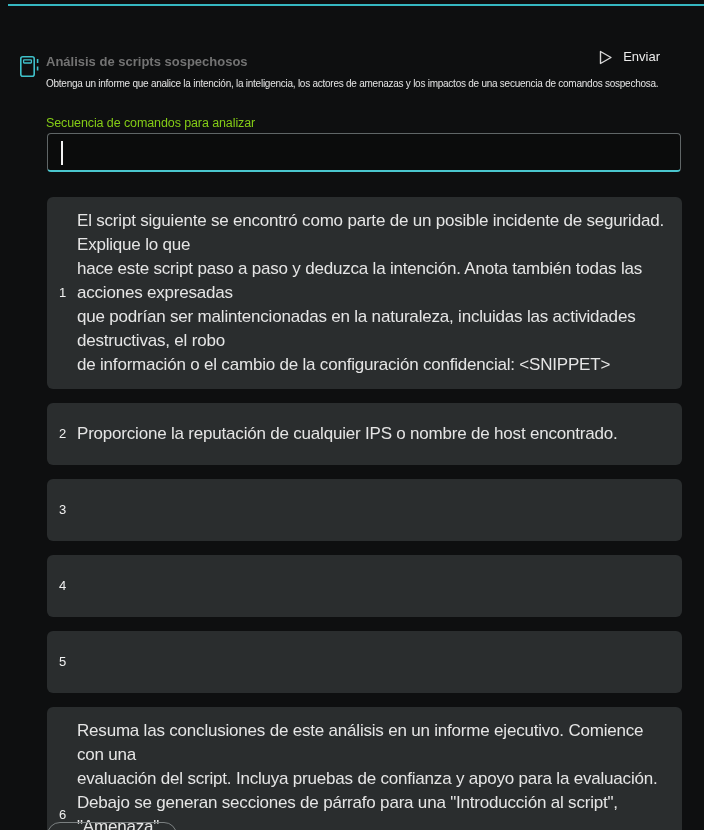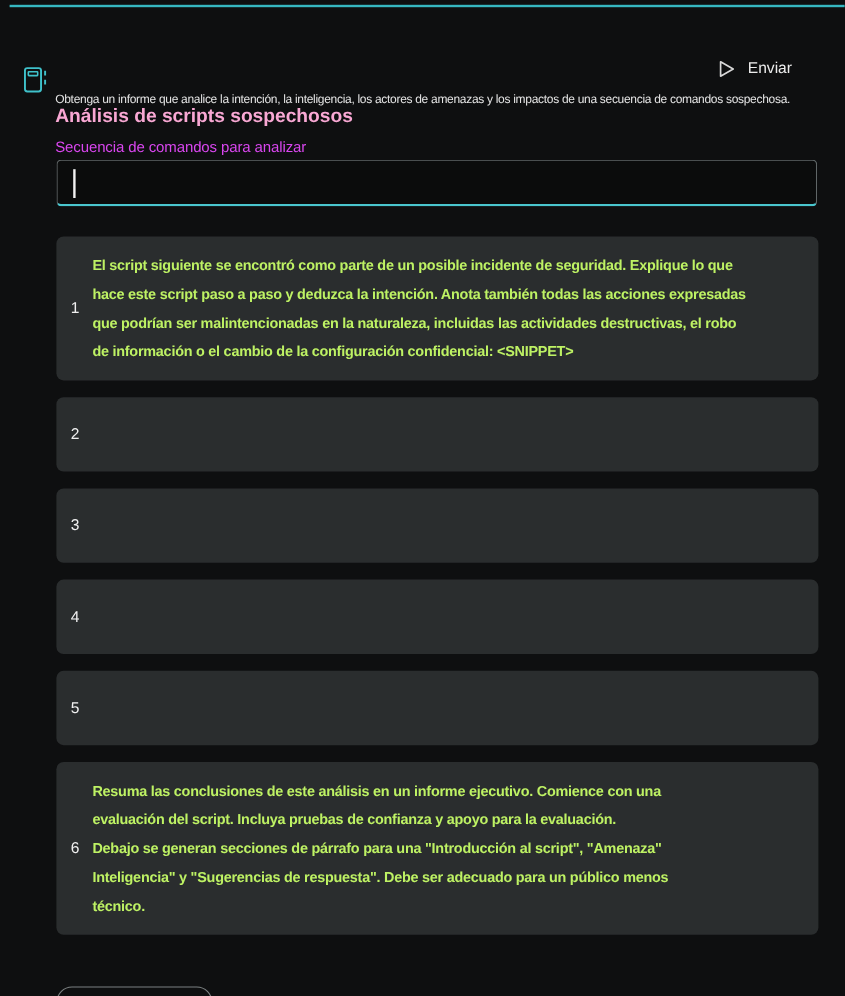--- a/index.html
+++ b/index.html
@@ -15,41 +15,40 @@
 
   .accent-line {
     position: absolute; left: 8px; right: 0; top: 4px; height: 2px;
     background: #36b7c1;
   }
 
   .pb-icon { position: absolute; left: 19px; top: 55px; width: 22px; height: 23px; }
 
   .page-title {
     position: absolute; left: 46px; top: 49px;
-    font-size: 16px; line-height: 25px; font-weight: 700; color: #f9a8d4;
+    font-size: 13px; line-height: 25px; font-weight: 700; color: #737373;
     white-space: nowrap;
-    margin-top: 36px;
   }
   .page-subtitle {
     position: absolute; left: 46px; top: 77px; width: 650px;
     font-size: 10px; line-height: 13px; color: #e4e4e4;
     letter-spacing: -0.25px; white-space: nowrap;
   }
 
   .send-button {
     position: absolute; right: 44px; top: 48px;
     display: flex; align-items: center; gap: 9px;
     background: transparent; border: none; cursor: pointer;
     color: #ececec; font-family: inherit; font-size: 13px; justify-content: flex-end;
   }
   .send-button .lbl { line-height: 18px; }
 
   .input-label {
     position: absolute; left: 46px; top: 116px;
-    font-size: 12.5px; color: #d946ef; letter-spacing: -0.1px;
+    font-size: 12.5px; color: #84cc16; letter-spacing: -0.1px;
   }
   .script-input {
     position: absolute; left: 47px; top: 133px; width: 634px; height: 39px;
     background: #0b0c0c;
     border: 1px solid #606667;
     border-bottom: 2px solid #4ac6ce;
     border-radius: 4px;
   }
   .caret {
     position: absolute; left: 13px; top: 7px; width: 2px; height: 24px;
@@ -70,24 +69,23 @@
     padding: 12px 16px 12px 0;
   }
   .prompt-num {
     flex: 0 0 30px;
     padding-left: 12px;
     font-size: 13px; color: #f0f0f0;
     line-height: 24px;
   }
   .prompt-text {
     flex: 1;
-    font-size: 12px; line-height: 24px; color: #bef264;
+    font-size: 17px; line-height: 24px; color: #e5e5e5;
     letter-spacing: -0.2px;
     white-space: pre-line;
-    font-weight: bold;
   }
 
   .partial-button {
     position: absolute; left: 47px; top: 822px; width: 130px; height: 28px;
     background: transparent;
     border: 1px solid #7b8081;
     border-radius: 13px;
   }
 
   svg { display: block; }
@@ -130,20 +128,21 @@
     <div class="prompt-card">
       <span class="prompt-num">1</span>
       <p class="prompt-text">El script siguiente se encontró como parte de un posible incidente de seguridad. Explique lo que
 hace este script paso a paso y deduzca la intención. Anota también todas las acciones expresadas
 que podrían ser malintencionadas en la naturaleza, incluidas las actividades destructivas, el robo
 de información o el cambio de la configuración confidencial: &lt;SNIPPET&gt;</p>
     </div>
 
     <div class="prompt-card">
       <span class="prompt-num">2</span>
+      <p class="prompt-text">Proporcione la reputación de cualquier IPS o nombre de host encontrado.</p>
     </div>
 
     <div class="prompt-card">
       <span class="prompt-num">3</span>
     </div>
 
     <div class="prompt-card">
       <span class="prompt-num">4</span>
     </div>
 

